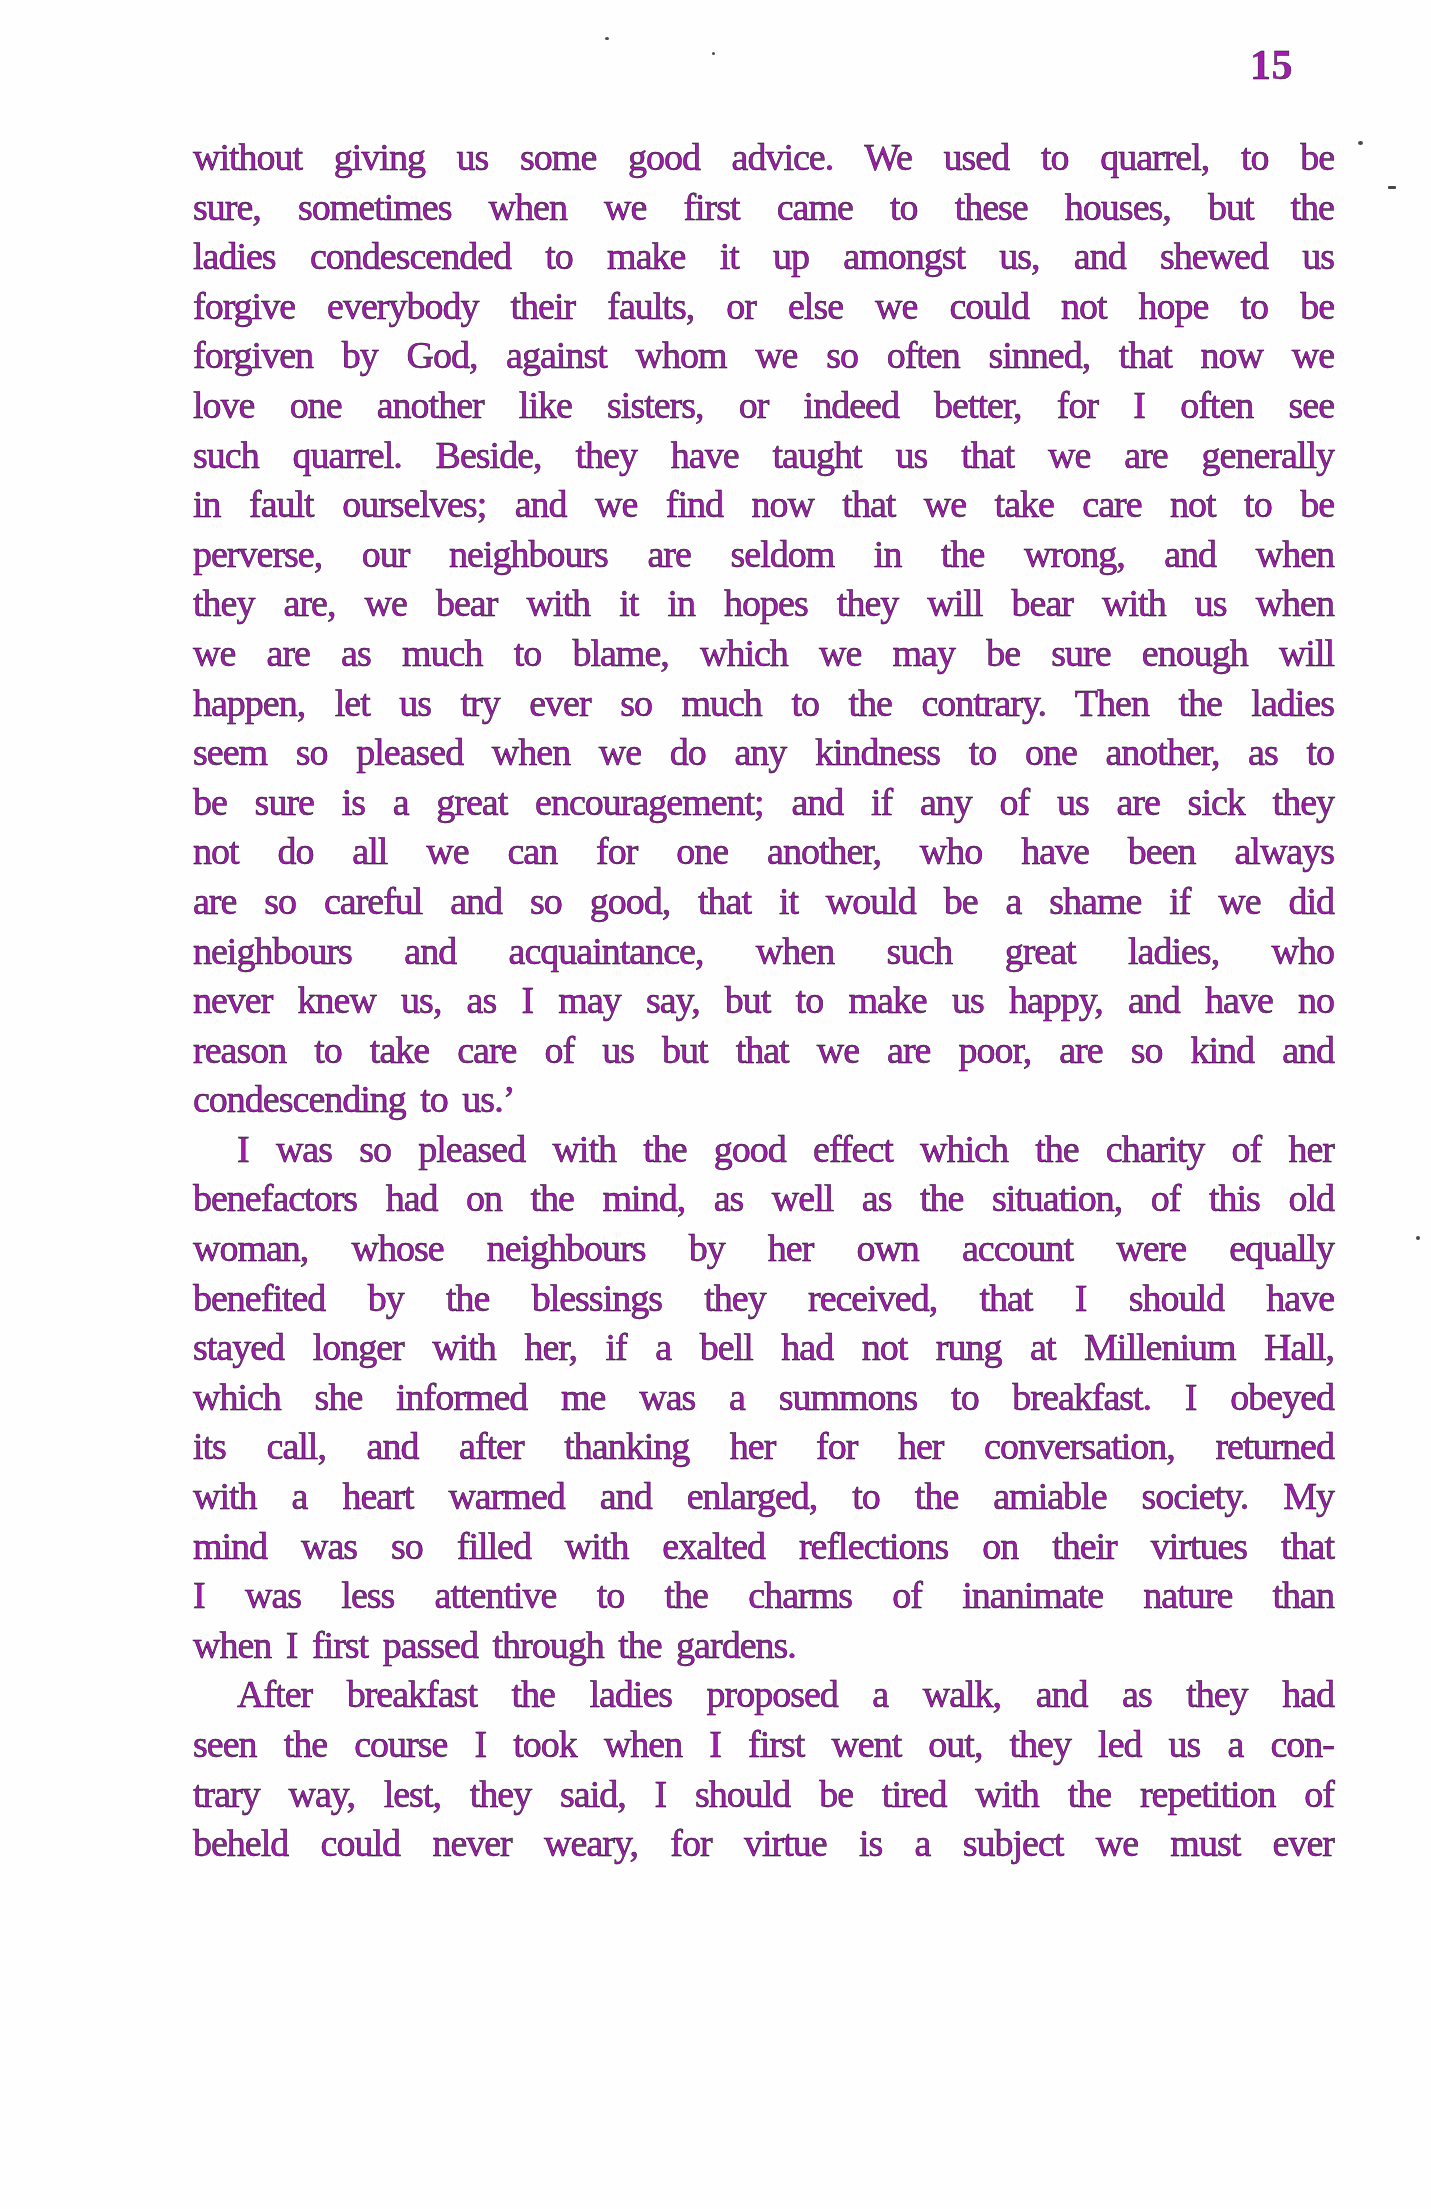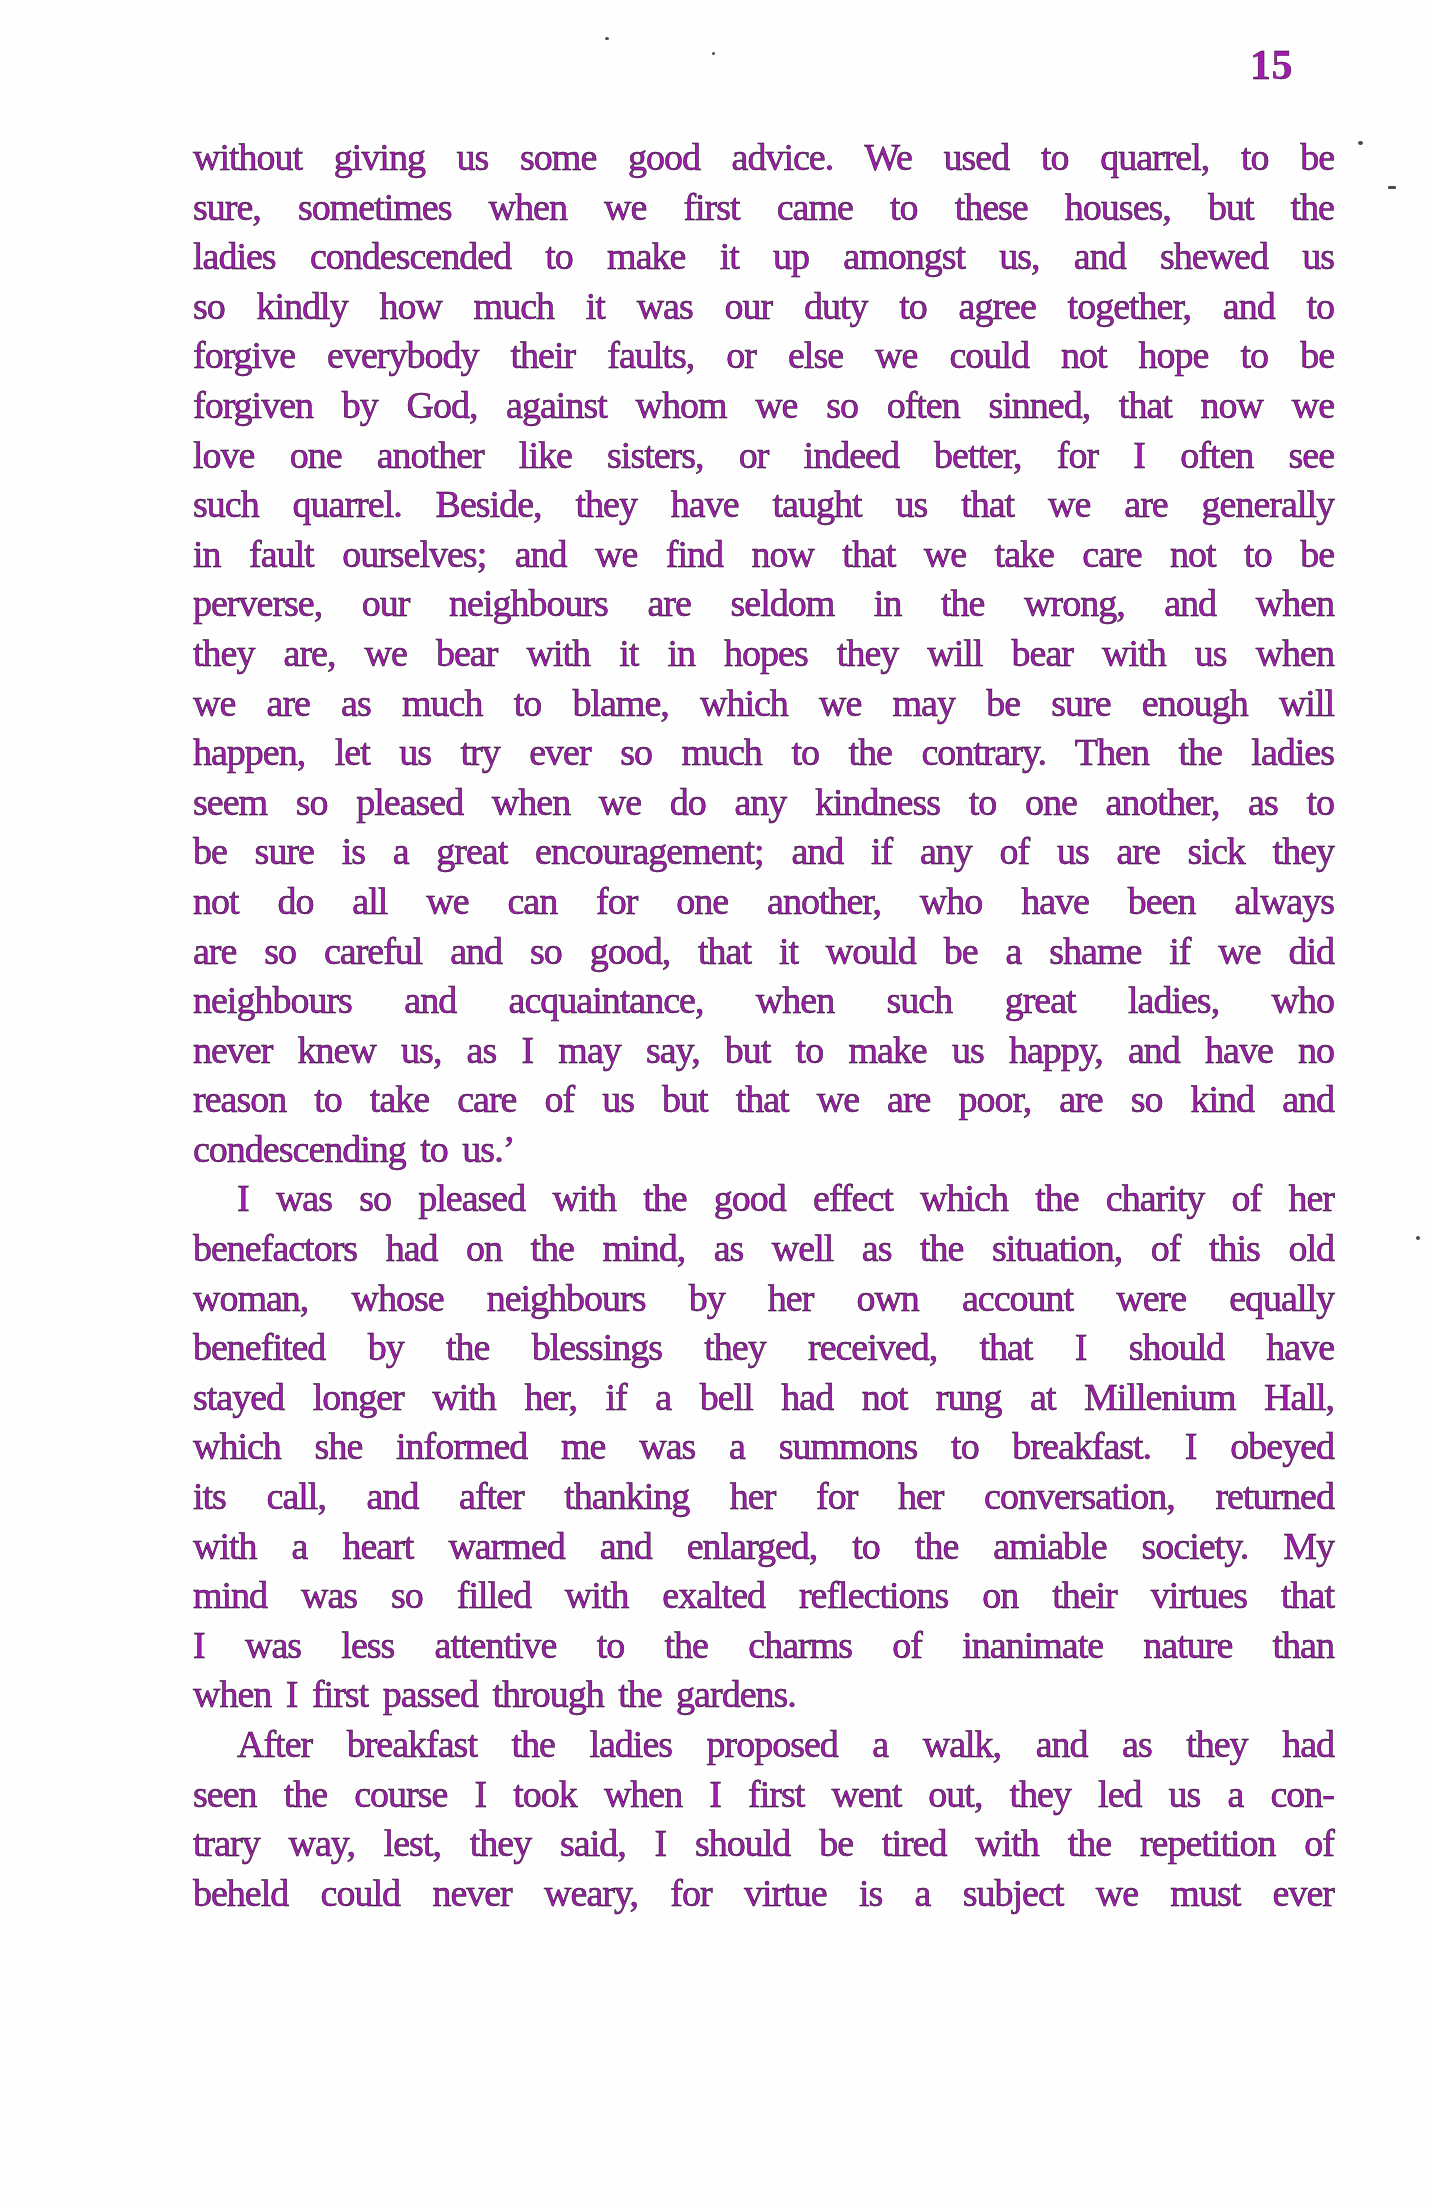--- a/index.html
+++ b/index.html
@@ -73,21 +73,20 @@
 </head>
 <body>
 
 <div class="scan-page">
   <div class="page-number">15</div>
 
   <div class="text-block">
       <div class="line">without giving us some good advice. We used to quarrel, to be</div>
       <div class="line">sure, sometimes when we first came to these houses, but the</div>
       <div class="line">ladies condescended to make it up amongst us, and shewed us</div>
-      <div class="line">so kindly how much it was our duty to agree together, and to</div>
       <div class="line">forgive everybody their faults, or else we could not hope to be</div>
       <div class="line">forgiven by God, against whom we so often sinned, that now we</div>
       <div class="line">love one another like sisters, or indeed better, for I often see</div>
       <div class="line">such quarrel. Beside, they have taught us that we are generally</div>
       <div class="line">in fault ourselves; and we find now that we take care not to be</div>
       <div class="line">perverse, our neighbours are seldom in the wrong, and when</div>
       <div class="line">they are, we bear with it in hopes they will bear with us when</div>
       <div class="line">we are as much to blame, which we may be sure enough will</div>
       <div class="line">happen, let us try ever so much to the contrary. Then the ladies</div>
       <div class="line">seem so pleased when we do any kindness to one another, as to</div>

